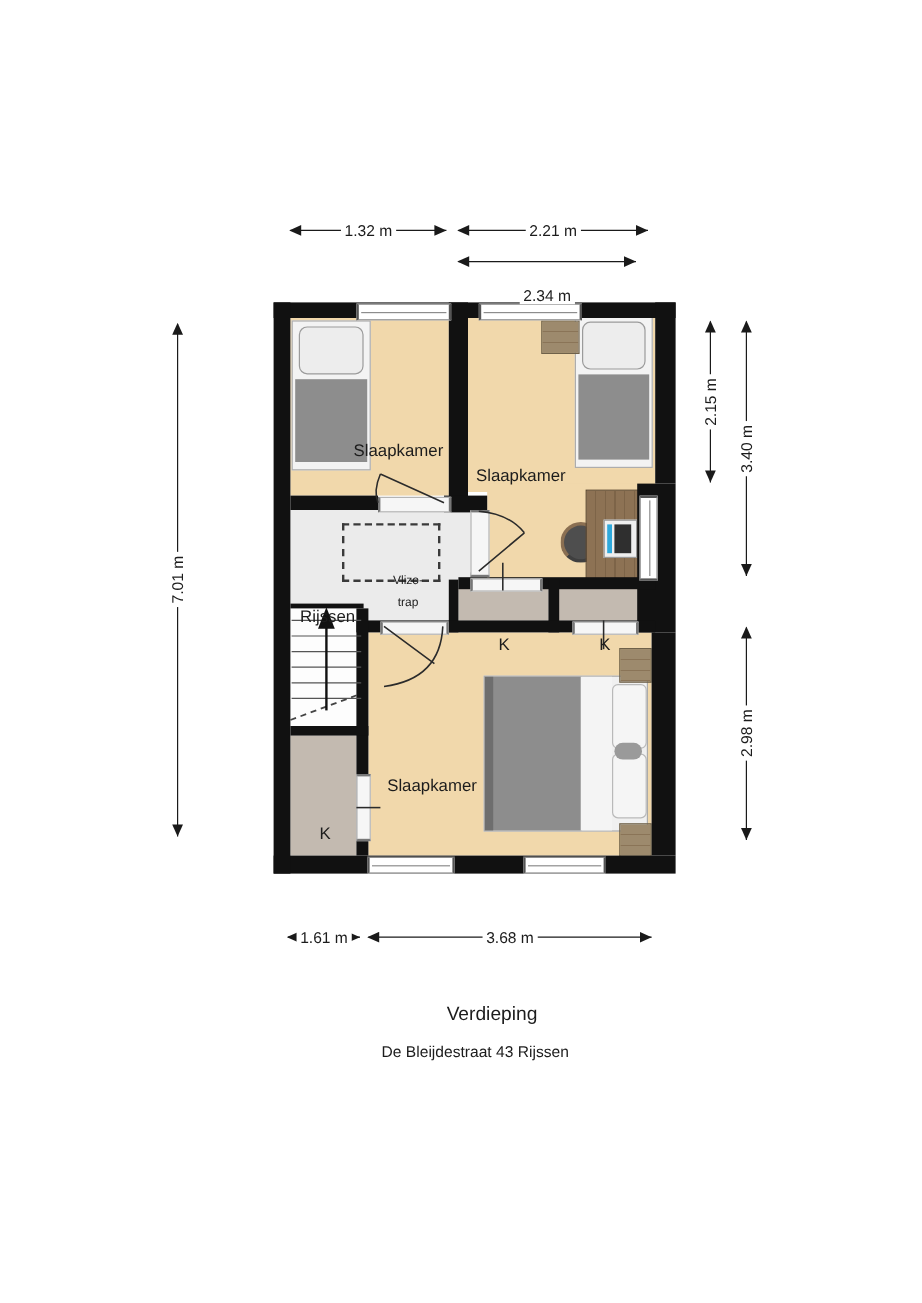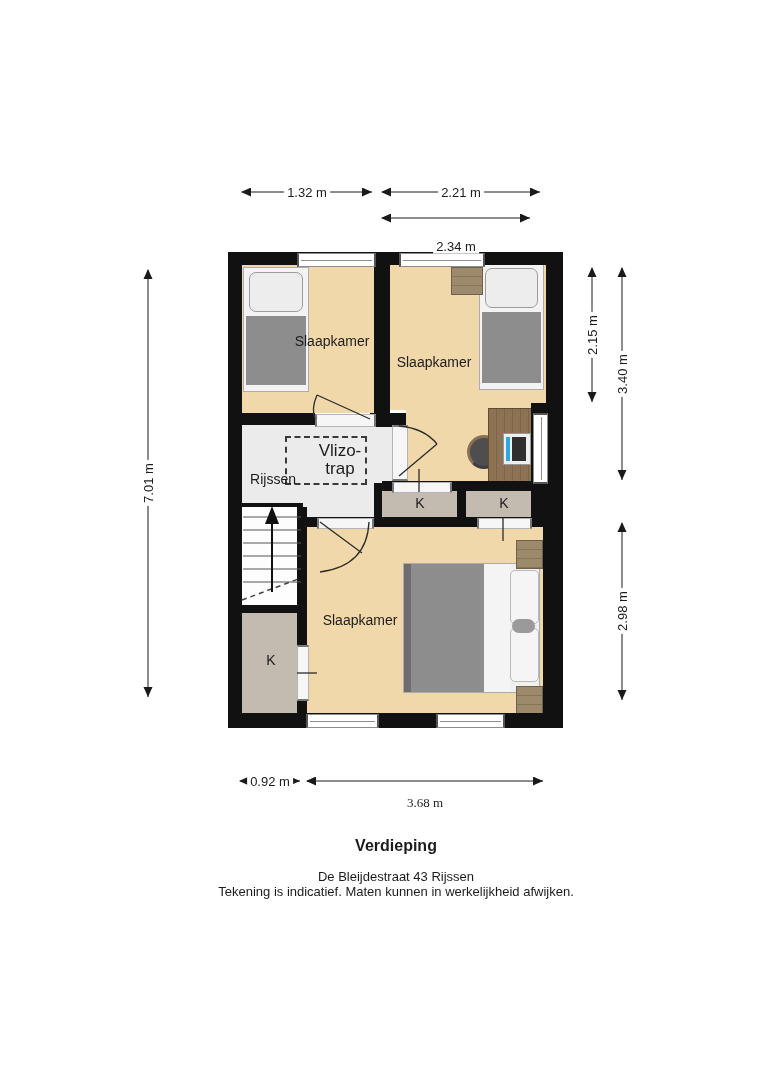--- a/index.html
+++ b/index.html
@@ -5,41 +5,41 @@
   html,body{margin:0;padding:0;background:#fff;}
   #canvas{position:relative;width:768px;height:1086px;background:#ffffff;overflow:hidden;
           font-family:"Liberation Sans", sans-serif;color:#1c1c1c;}
   .abs{position:absolute;}
   
   .floor{z-index:1;}
   .furn{z-index:2;}
   .wall{z-index:3;background:#111111;}
   .open{z-index:4;}
   #overlay{position:absolute;left:0;top:0;z-index:5;pointer-events:none;}
-  .lbl{z-index:6;}
+  .lbl{z-index:6;margin-top:34px;}
   
   .floor-room{background:#f1d8ab;}
   .floor-landing{background:#ebebeb;}
   .floor-closet{background:#c3bab0;}
   .floor-stairs{background:#fdfdfd;}
   
   .window-h,.window-v{background:#ffffff;border:1px solid #8d8d8d;}
   .window-h{border-left:2px solid #555;border-right:2px solid #555;}
   .window-v{border-top:2px solid #555;border-bottom:2px solid #555;}
   .window-h::after{content:'';position:absolute;left:2px;right:2px;top:50%;height:1px;background:#8d8d8d;}
   .window-v::after{content:'';position:absolute;top:2px;bottom:2px;left:50%;width:1px;background:#8d8d8d;}
   
   .door-h,.door-v{background:#f6f6f6;border:1px solid #b4b4b4;}
   .door-h{border-left:2px solid #777;border-right:2px solid #777;}
   .door-v{border-top:2px solid #777;border-bottom:2px solid #777;}
   
   .room-label{position:absolute;font-size:14px;white-space:nowrap;transform:translate(-50%,-50%);}
   .k-label{position:absolute;font-size:14px;transform:translate(-50%,-50%);}
   .vlizo-box{position:absolute;border:2px dashed #3a3a3a;z-index:2;}
-  .vlizo-label{position:absolute;font-size:17px;line-height:18px;text-align:center;transform:translate(-50%,-50%);}
+  .vlizo-label{position:absolute;font-size:10px;line-height:18px;text-align:center;transform:translate(-50%,-50%);}
   .dim-label{position:absolute;font-size:13px;background:#fff;padding:0 3px;white-space:nowrap;
              transform:translate(-50%,-50%);z-index:6;}
   .dim-label.rot{transform:translate(-50%,-50%) rotate(-90deg);}
   
   .bed{position:absolute;background:#f3f3f3;border:1px solid #adadad;}
   .bed .pillow{position:absolute;left:5px;right:5px;top:4px;height:38px;background:#ededed;
                border:1px solid #9b9b9b;border-radius:7px;}
   .bed .blanket{position:absolute;left:2px;right:2px;top:48px;bottom:6px;background:#8d8d8d;}
   .wood{background:repeating-linear-gradient(180deg,#9d8a6d 0 8px,#8a7457 8px 9px);border:1px solid #6f6149;}
   .desk{background:repeating-linear-gradient(90deg,#8d7254 0 7px,#7d6448 7px 8px);border:1px solid #5f4c35;}
@@ -49,21 +49,21 @@
   .laptop .screen{position:absolute;left:8px;top:3px;bottom:3px;width:14px;background:#2f2f2f;}
   .dbed{position:absolute;background:#f0f0f0;border:1px solid #ababab;}
   .dbed .blanket{position:absolute;left:0;top:0;bottom:0;width:80px;background:#8d8d8d;
                  border-right:1px solid #bdbdbd;}
   .dbed .blanket::before{content:'';position:absolute;left:0;top:0;bottom:0;width:7px;background:#6e6e6e;}
   .dbed .duvet{position:absolute;left:80px;top:0;bottom:0;width:26px;background:#f4f4f4;}
   .dbed .pillow2{position:absolute;left:106px;width:27px;height:52px;background:#f5f5f5;
                  border:1px solid #b9b9b9;border-radius:5px;}
   .dbed .bolster{position:absolute;left:108px;top:55px;width:23px;height:14px;background:#9a9a9a;border-radius:7px;}
   
-  .footer-title{position:absolute;font-size:16px;font-weight:bold;transform:translateX(-50%);white-space:nowrap;}
+  .footer-title{position:absolute;font-size:16px;font-weight:normal;transform:translateX(-50%);white-space:nowrap;margin-left:14px;}
   .footer-line{position:absolute;font-size:13px;transform:translateX(-50%);white-space:nowrap;}
 </style>
 </head>
 <body>
 
 <div id="canvas">
 
   <div class="abs floor floor-room" style="left:242px;top:265px;width:132px;height:148px;"></div>
   <div class="abs floor floor-room" style="left:390px;top:265px;width:156px;height:145px;"></div>
   <div class="abs floor floor-room" style="left:406px;top:403px;width:125px;height:80px;"></div>
@@ -195,20 +195,19 @@
   <div class="k-label lbl" style="left:504px;top:503px;">K</div>
   <div class="k-label lbl" style="left:271px;top:660px;">K</div>
 
   <div class="dim-label" style="left:307px;top:192px;">1.32 m</div>
   <div class="dim-label" style="left:461px;top:192px;">2.21 m</div>
   <div class="dim-label" style="left:456px;top:218px;margin-top:28px;">2.34 m</div>
   <div class="dim-label rot" style="left:148px;top:483px;">7.01 m</div>
   <div class="dim-label rot" style="left:592px;top:335px;">2.15 m</div>
   <div class="dim-label rot" style="left:622px;top:374px;">3.40 m</div>
   <div class="dim-label rot" style="left:622px;top:611px;">2.98 m</div>
-  <div class="dim-label" style="left:270px;top:781px;">0.92 m</div>
-  <div class="dim-label" style="left:425px;top:803px;font-family:Liberation Serif, serif;">3.68 m</div>
+  <div class="dim-label" style="left:270px;top:781px;">1.61 m</div>
+  <div class="dim-label" style="left:425px;top:781px;">3.68 m</div>
 
   <div class="footer-title" style="left:396px;top:837px;">Verdieping</div>
   <div class="footer-line" style="left:396px;top:869px;">De Bleijdestraat 43 Rijssen</div>
-  <div class="footer-line" style="left:396px;top:884px;">Tekening is indicatief. Maten kunnen in werkelijkheid afwijken.</div>
 
 </div>
 
 </body></html>

